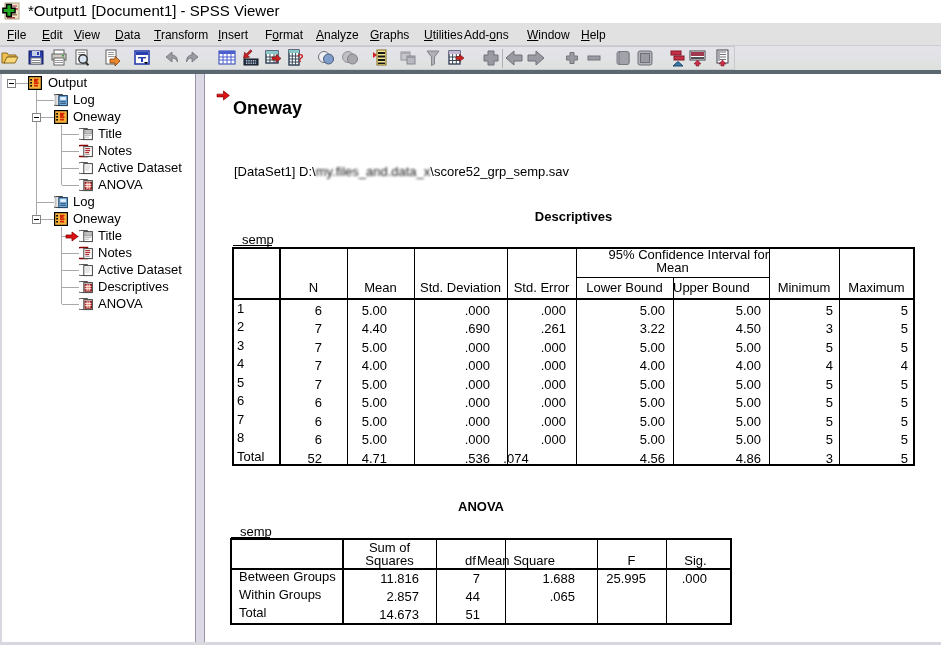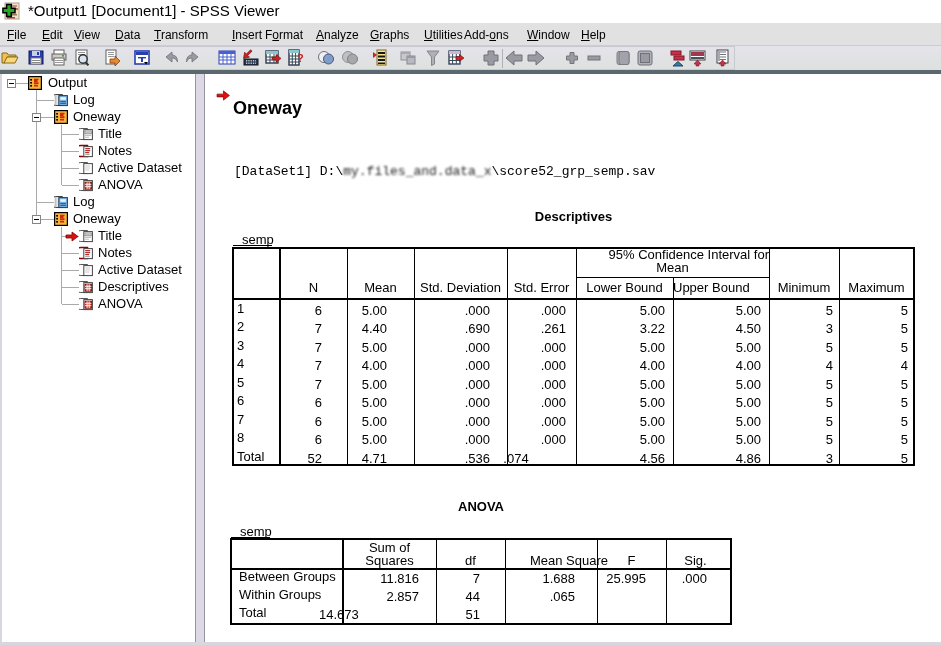--- a/index.html
+++ b/index.html
@@ -19,21 +19,21 @@
 <rect x="5" y="15" width="8" height="1.5" fill="#aa4444"></rect>
 <path d="M5 1 h5 v4 h4 v5 h-4 v4 h-5 v-4 h-4 v-5 h4 z" fill="#22aa22" stroke="#000" stroke-width="1.6" transform="translate(0,1.5) scale(0.93)"></path>
 </svg>
 <div class="tx" style="left:28px;top:2px;font-size:15px">*Output1 [Document1] - SPSS Viewer</div>
 <div class="a" style="left:0;top:23px;width:941px;height:23px;background:#e2e1e2">
 <span class="mi" style="left:7px"><u>F</u>ile</span>
 <span class="mi" style="left:42px"><u>E</u>dit</span>
 <span class="mi" style="left:74px"><u>V</u>iew</span>
 <span class="mi" style="left:115px"><u>D</u>ata</span>
 <span class="mi" style="left:154px"><u>T</u>ransform</span>
-<span class="mi" style="left:232px"><u>I</u>nsert</span>
+<span class="mi" style="left:218px"><u>I</u>nsert</span>
 <span class="mi" style="left:265px">F<u>o</u>rmat</span>
 <span class="mi" style="left:316px"><u>A</u>nalyze</span>
 <span class="mi" style="left:370px"><u>G</u>raphs</span>
 <span class="mi" style="left:424px"><u>U</u>tilities</span>
 <span class="mi" style="left:464px">Add-<u>o</u>ns</span>
 <span class="mi" style="left:527px"><u>W</u>indow</span>
 <span class="mi" style="left:581px"><u>H</u>elp</span>
 </div>
 <div class="a" style="left:0;top:45px;width:941px;height:1px;background:#ccccd2"></div>
 <div class="a" style="left:0;top:46px;width:941px;height:25px;background:linear-gradient(#e4e3eb,#dde1dd)"></div>
@@ -311,21 +311,21 @@
     <path d="M6 6.4 h6.4 M6 8.6 h6.4 M8.1 4.2 v7 M10.2 4.2 v7" stroke="#fff" stroke-width="0.8"></path>
   </svg>
 <div class="tx" style="left:98px;top:296px">ANOVA</div>
 <svg class="a" style="left:65px;top:231px" width="14" height="11" viewBox="0 0 14 11">
     <path d="M1 4 h6 V1 l6 4.5 -6 4.5 V7 H1 z" fill="#dd1111" stroke="#880000" stroke-width="0.8"></path>
   </svg>
 <svg class="a" style="left:216px;top:90px" width="14" height="11" viewBox="0 0 15 12">
     <path d="M1 4.5 h7 V1 l6.5 5 -6.5 5 V7.5 H1 z" fill="#dd1111" stroke="#880000" stroke-width="0.8"></path>
   </svg>
 <div class="tx" style="left:233px;top:98px;font-size:18px;font-weight:bold">Oneway</div>
-<div class="tx" style="left:234px;top:164px;font-family:Liberation Mono, monospace;font-size:13px">[DataSet1] D:\<span style="filter:blur(0.8px);color:#222">my.files_and.data_x</span>\score52_grp_semp.sav</div>
+<div class="tx" style="left:234px;top:164px;font-family:Liberation Sans, sans-serif;font-size:13px">[DataSet1] D:\<span style="filter:blur(0.8px);color:#222">my.files_and.data_x</span>\score52_grp_semp.sav</div>
 <div class="tx" style="left:233px;top:209px;width:681px;text-align:center;font-weight:bold">Descriptives</div>
 <div class="tx" style="left:242px;top:232px;">semp</div>
 <div class="ln" style="left:233px;top:245px;width:39px;height:1px"></div>
 <div class="ln" style="left:232px;top:247px;width:683px;height:2px"></div>
 <div class="ln" style="left:232px;top:464px;width:683px;height:2px"></div>
 <div class="ln" style="left:232px;top:247px;width:2px;height:219px"></div>
 <div class="ln" style="left:913px;top:247px;width:2px;height:219px"></div>
 <div class="ln" style="left:233px;top:298px;width:681px;height:2px"></div>
 <div class="ln" style="left:279px;top:248px;width:2px;height:217px"></div>
 <div class="ln" style="left:347px;top:248px;width:1px;height:217px"></div>
@@ -436,27 +436,27 @@
 <div class="ln" style="left:730px;top:538px;width:2px;height:87px"></div>
 <div class="ln" style="left:231px;top:568px;width:500px;height:2px"></div>
 <div class="ln" style="left:342px;top:539px;width:2px;height:85px"></div>
 <div class="ln" style="left:436px;top:539px;width:1px;height:85px"></div>
 <div class="ln" style="left:505px;top:539px;width:1px;height:85px"></div>
 <div class="ln" style="left:597px;top:539px;width:1px;height:85px"></div>
 <div class="ln" style="left:666px;top:539px;width:1px;height:85px"></div>
 <div class="tx" style="left:343px;top:540px;width:93px;text-align:center">Sum of</div>
 <div class="tx" style="left:343px;top:553px;width:93px;text-align:center">Squares</div>
 <div class="tx" style="left:436px;top:553px;width:69px;text-align:center">df</div>
-<div class="tx" style="left:516px;top:553px;width:92px;text-align:right">Mean Square</div>
+<div class="tx" style="left:477px;top:553px;width:92px;text-align:left">Mean Square</div>
 <div class="tx" style="left:597px;top:553px;width:69px;text-align:center">F</div>
 <div class="tx" style="left:666px;top:553px;width:59px;text-align:center">Sig.</div>
 <div class="tx" style="left:239px;top:568.5px;">Between Groups</div>
 <div class="tx" style="left:319px;top:570.5px;width:100px;text-align:right">11.816</div>
 <div class="tx" style="left:380px;top:570.5px;width:100px;text-align:right">7</div>
 <div class="tx" style="left:475px;top:570.5px;width:100px;text-align:right">1.688</div>
 <div class="tx" style="left:546px;top:570.5px;width:100px;text-align:right">25.995</div>
 <div class="tx" style="left:607px;top:570.5px;width:100px;text-align:right">.000</div>
 <div class="tx" style="left:239px;top:586.8333333333334px;">Within Groups</div>
 <div class="tx" style="left:319px;top:588.8333333333334px;width:100px;text-align:right">2.857</div>
 <div class="tx" style="left:380px;top:588.8333333333334px;width:100px;text-align:right">44</div>
 <div class="tx" style="left:475px;top:588.8333333333334px;width:100px;text-align:right">.065</div>
 <div class="tx" style="left:239px;top:605.1666666666666px;">Total</div>
-<div class="tx" style="left:319px;top:607.1666666666666px;width:100px;text-align:left">14.673</div>
+<div class="tx" style="left:319px;top:607.1666666666666px;width:100px;text-align:right">14.673</div>
 <div class="tx" style="left:380px;top:607.1666666666666px;width:100px;text-align:right">51</div>
 </body></html>

